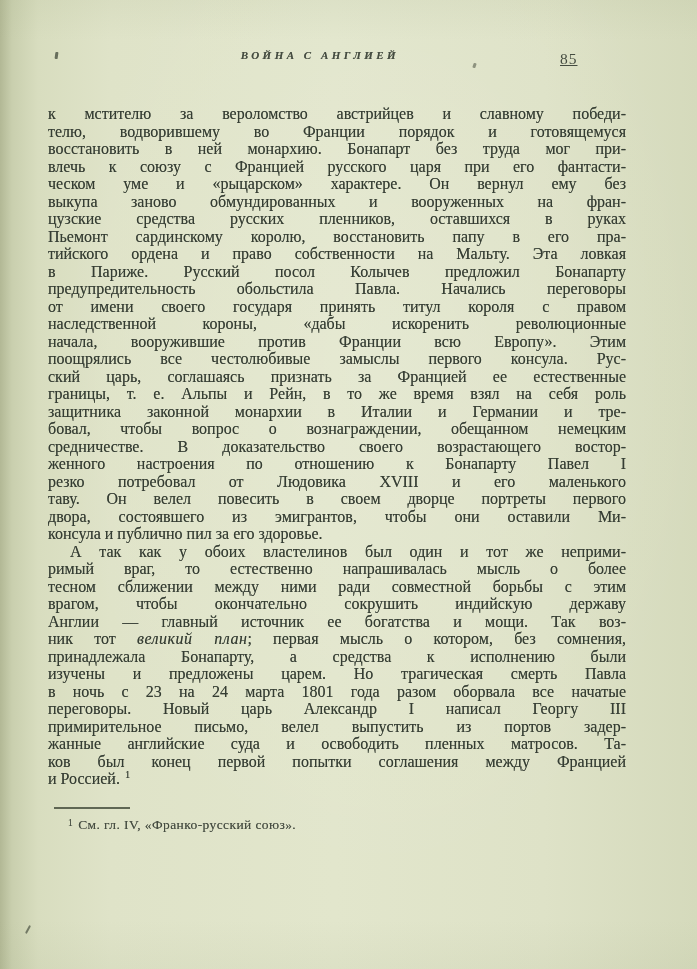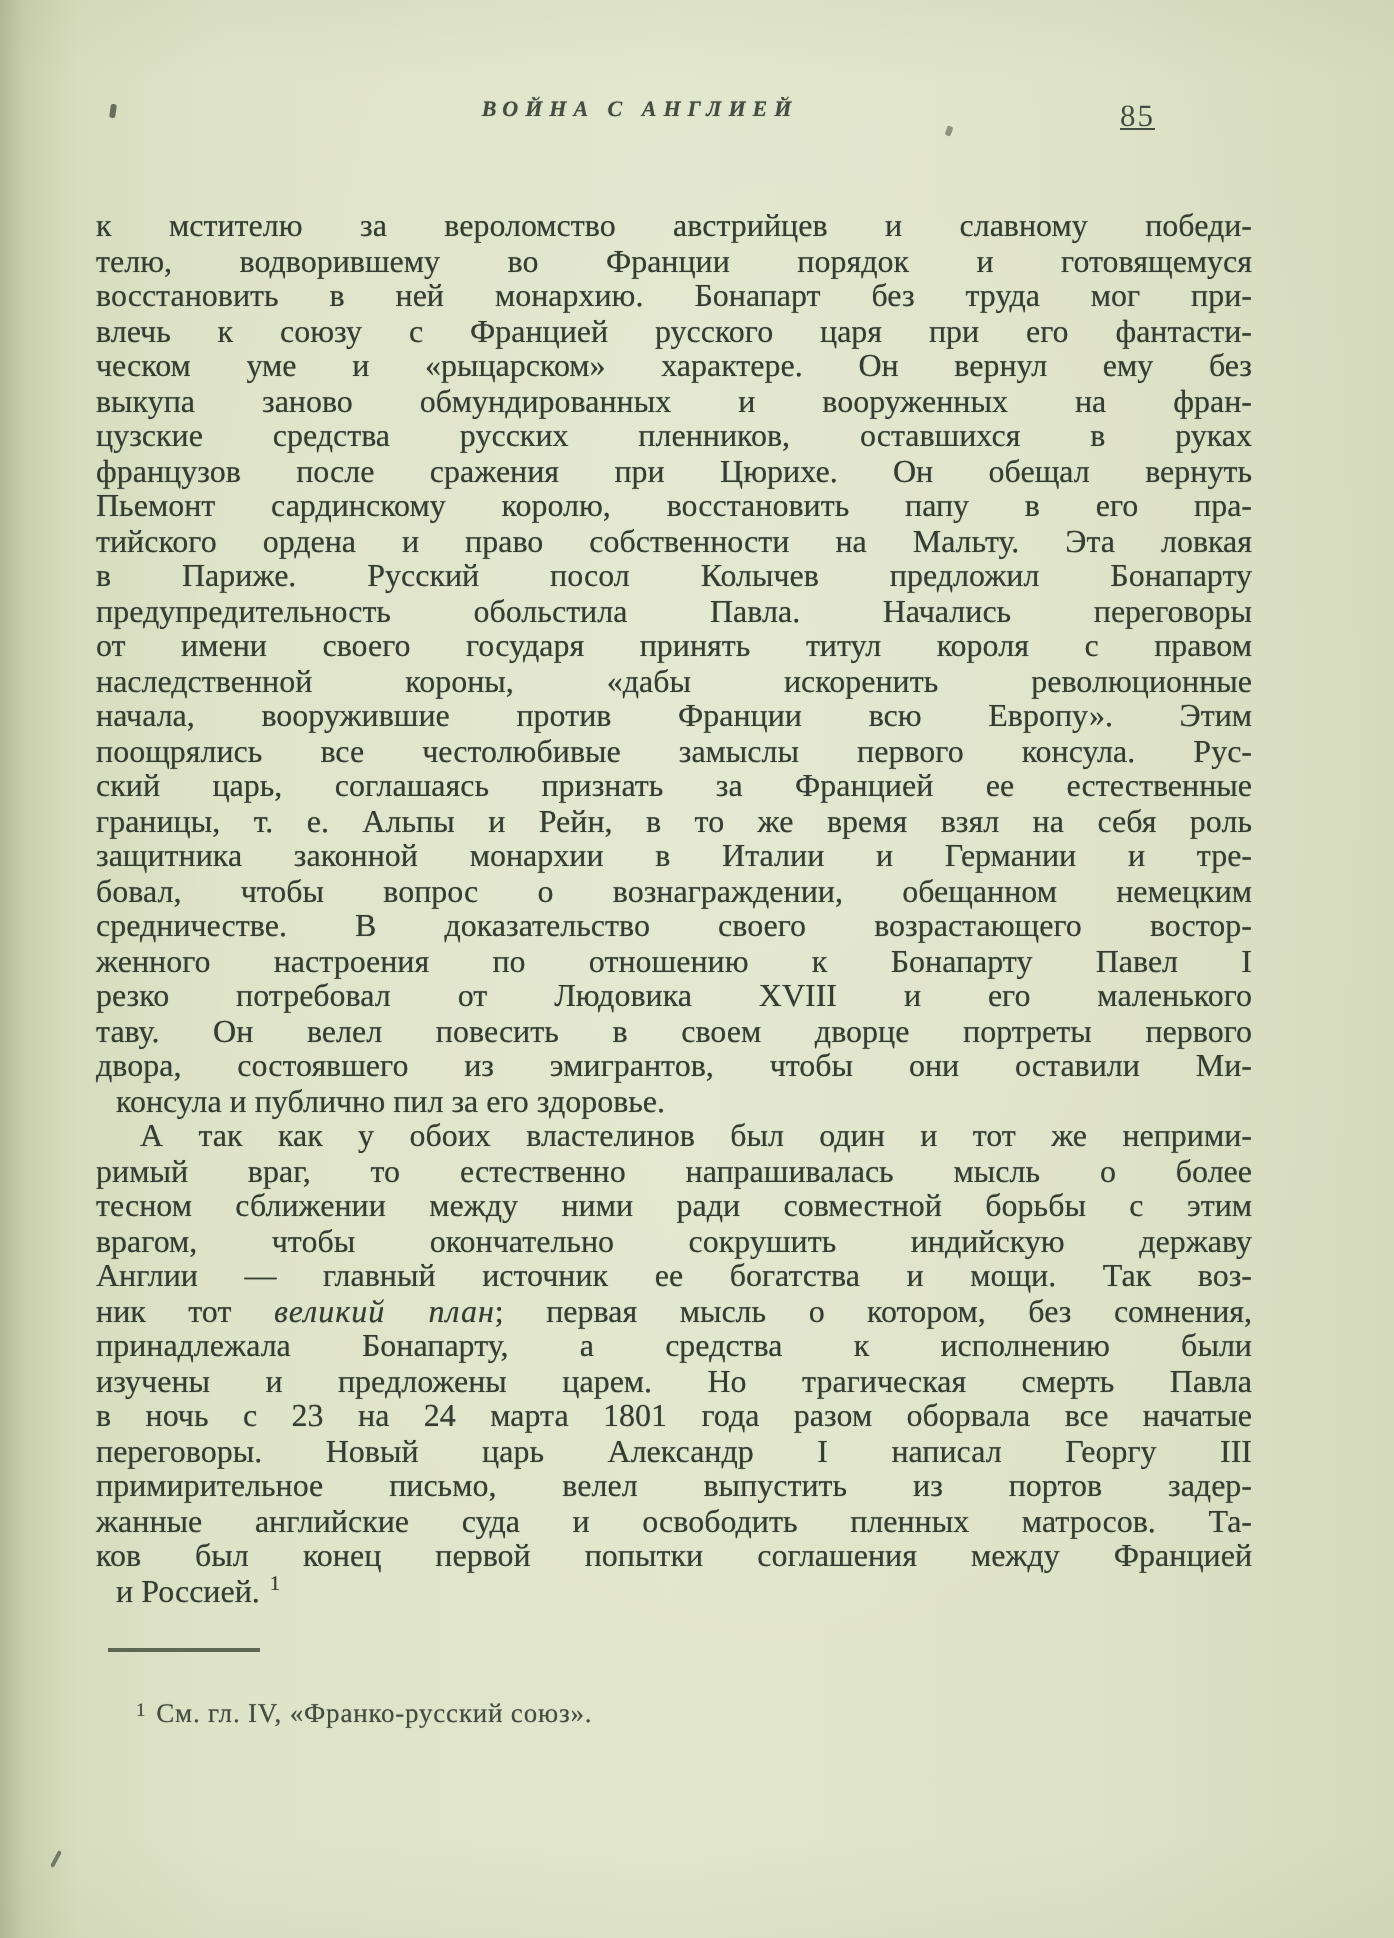--- a/index.html
+++ b/index.html
@@ -41,32 +41,32 @@
   .page-text{
     position:absolute;top:105px;left:48px;width:578px;
     font-size:16px;
     text-shadow:0 0 .45px rgba(40,48,40,.55);
   }
   .text-line{
     height:17.5px;line-height:17.5px;
     text-align:justify;text-align-last:justify;
     white-space:nowrap;overflow:visible;
   }
-  .line-left{text-align:left;text-align-last:left;margin-left:10px;}
+  .line-left{text-align:left;text-align-last:left;}
   .indent-first{text-indent:22px;}
   .italic-phrase{font-style:italic;letter-spacing:.5px;}
   sup.fn-ref{font-size:10.5px;line-height:0;margin-left:5px;vertical-align:6px;}
 
   
   .footnote-rule{
     margin:19px 0 0 6px;width:76px;height:2px;
     background:#49513f;opacity:.85;border:0;
   }
   .footnote-line{
-    margin-top:23px;padding-left:20px;
+    margin-top:8px;padding-left:20px;
     font-size:13.5px;letter-spacing:.4px;
     text-align:left;text-align-last:left;
     color:var(--ink-soft);
     text-shadow:0 0 .4px rgba(40,48,40,.5);
   }
   .footnote-line sup{font-size:9.5px;margin-right:5px;vertical-align:3px;}
 
   
   .speck{position:absolute;background:#4a5142;border-radius:1px;}
   .speck-a{left:55px;top:52px;width:3px;height:7px;transform:rotate(8deg);opacity:.8;}
@@ -85,21 +85,20 @@
 
     <div>
       <div>
           <div class="text-line">к мстителю за вероломство австрийцев и славному победи-</div>
           <div class="text-line">телю, водворившему во Франции порядок и готовящемуся</div>
           <div class="text-line">восстановить в ней монархию. Бонапарт без труда мог при-</div>
           <div class="text-line">влечь к союзу с Францией русского царя при его фантасти-</div>
           <div class="text-line">ческом уме и «рыцарском» характере. Он вернул ему без</div>
           <div class="text-line">выкупа заново обмундированных и вооруженных на фран-</div>
           <div class="text-line">цузские средства русских пленников, оставшихся в руках</div>
-          <div class="text-line">французов после сражения при Цюрихе. Он обещал вернуть</div>
           <div class="text-line">Пьемонт сардинскому королю, восстановить папу в его пра-</div>
           <div class="text-line">тийского ордена и право собственности на Мальту. Эта ловкая</div>
           <div class="text-line">в Париже. Русский посол Колычев предложил Бонапарту</div>
           <div class="text-line">предупредительность обольстила Павла. Начались переговоры</div>
           <div class="text-line">от имени своего государя принять титул короля с правом</div>
           <div class="text-line">наследственной короны, «дабы искоренить революционные</div>
           <div class="text-line">начала, вооружившие против Франции всю Европу». Этим</div>
           <div class="text-line">поощрялись все честолюбивые замыслы первого консула. Рус-</div>
           <div class="text-line">ский царь, соглашаясь признать за Францией ее естественные</div>
           <div class="text-line">границы, т. е. Альпы и Рейн, в то же время взял на себя роль</div>

